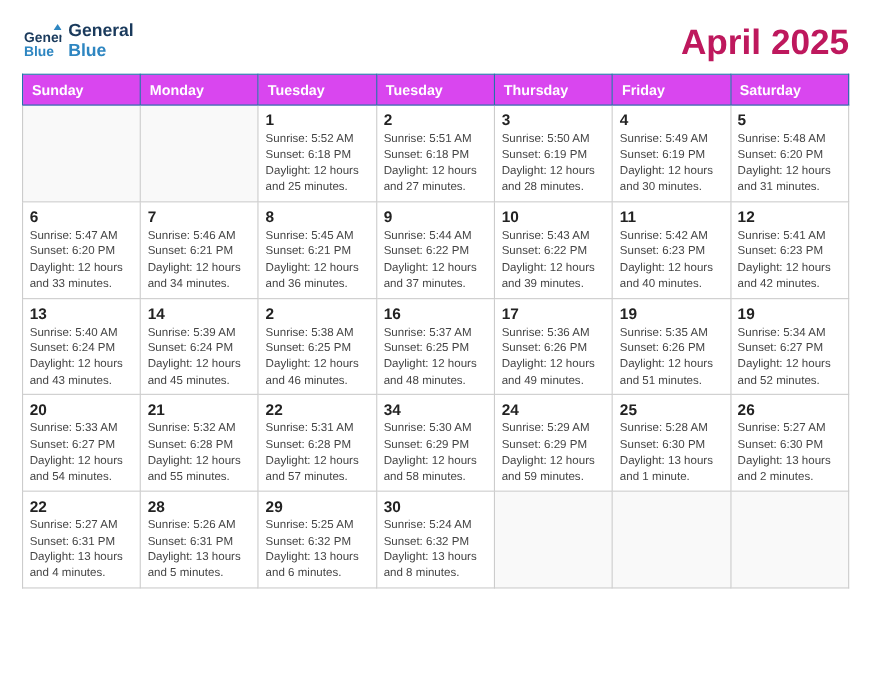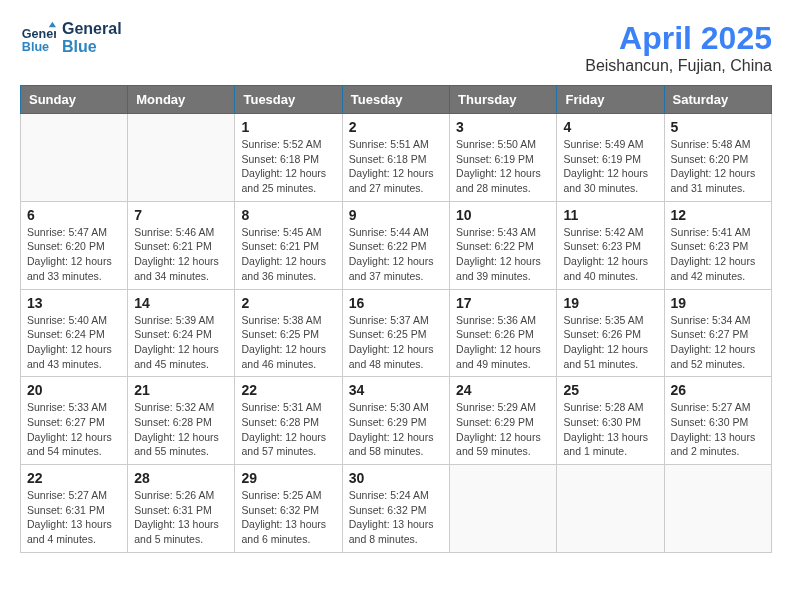--- a/index.html
+++ b/index.html
@@ -24,33 +24,33 @@
     .logo-icon {
       width: 36px;
       height: 36px;
     }
     .title-area {
       text-align: right;
     }
     .month-title {
       font-size: 32px;
       font-weight: bold;
-      color: #3b82f6;
+      color: #be185d;
     }
     .location-title {
       font-size: 16px;
       color: #333;
     }
     .calendar {
       width: 100%;
       border-collapse: collapse;
       border: 1px solid #ccc;
     }
     .calendar th {
-      background-color: #737373;
+      background-color: #d946ef;
       color: #fff;
       text-align: left;
       padding: 6px 8px;
       font-size: 13px;
       border: 1px solid #2272a8;
     }
     .calendar td {
       border: 1px solid #ccc;
       vertical-align: top;
       padding: 5px 6px;
@@ -86,21 +86,20 @@
       <text x="2" y="34" font-size="14" font-weight="bold" fill="#2e86c1">Blue</text>
       <polygon points="32,8 40,8 36,2" fill="#2e86c1"></polygon>
     </svg>
     <div>
       <div style="font-size:16px;font-weight:bold;color:#1a3a5c;">General</div>
       <div style="font-size:16px;font-weight:bold;color:#2e86c1;">Blue</div>
     </div>
   </div>
   <div class="title-area">
     <div class="month-title">April 2025</div>
-    <div class="location-title">Beishancun, Fujian, China</div>
   </div>
 </div>
 
 <table class="calendar">
   <thead>
     <tr>
     <th>Sunday</th>
         <th>Monday</th>
         <th>Tuesday</th>
         <th>Tuesday</th>

